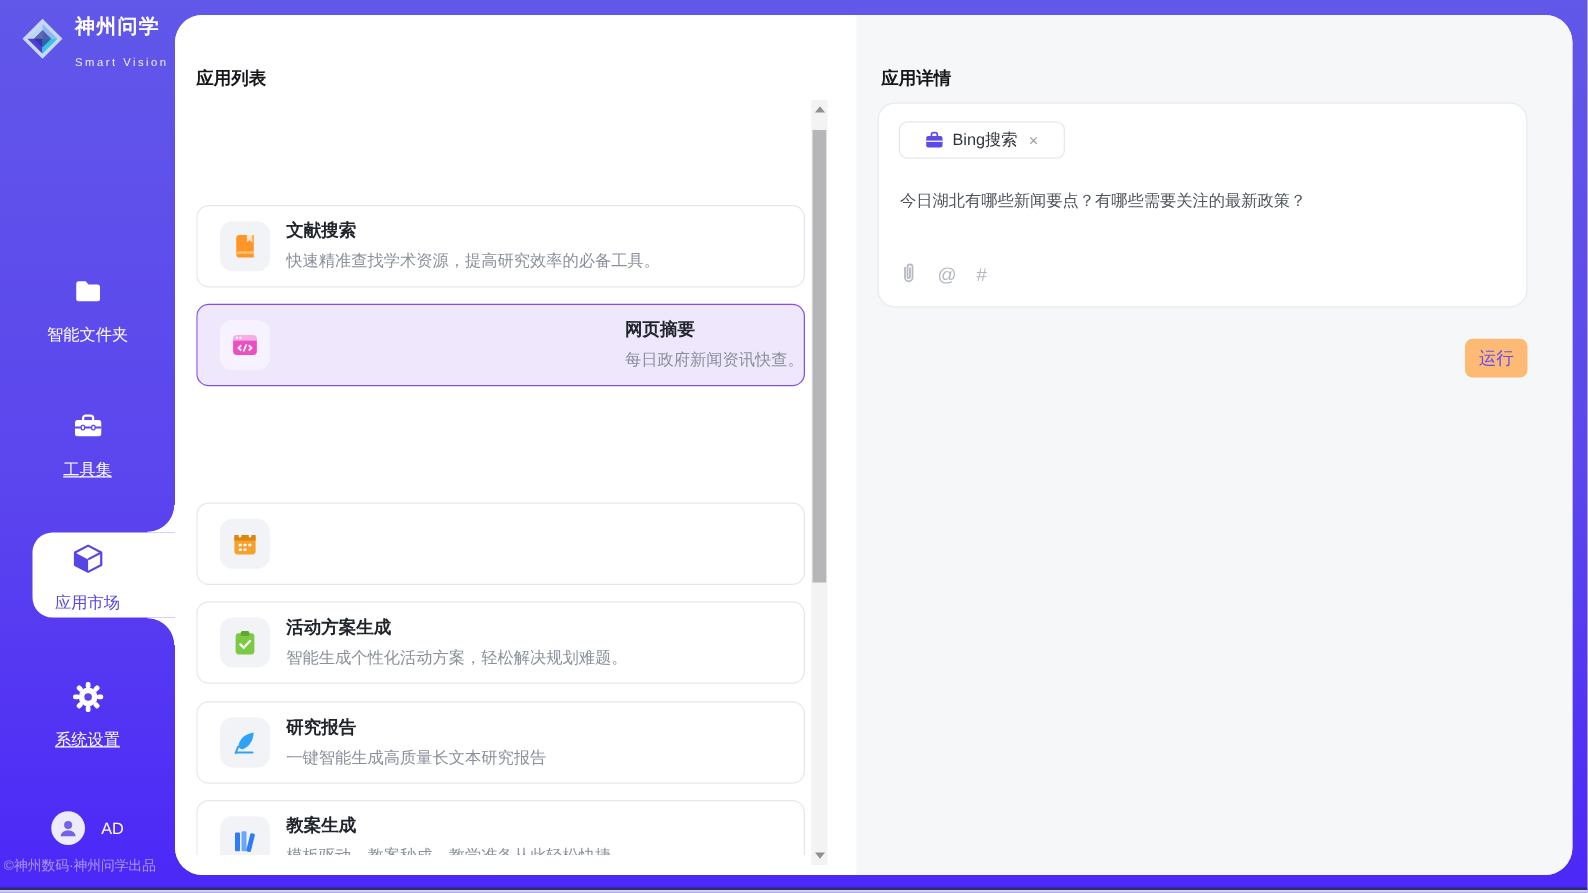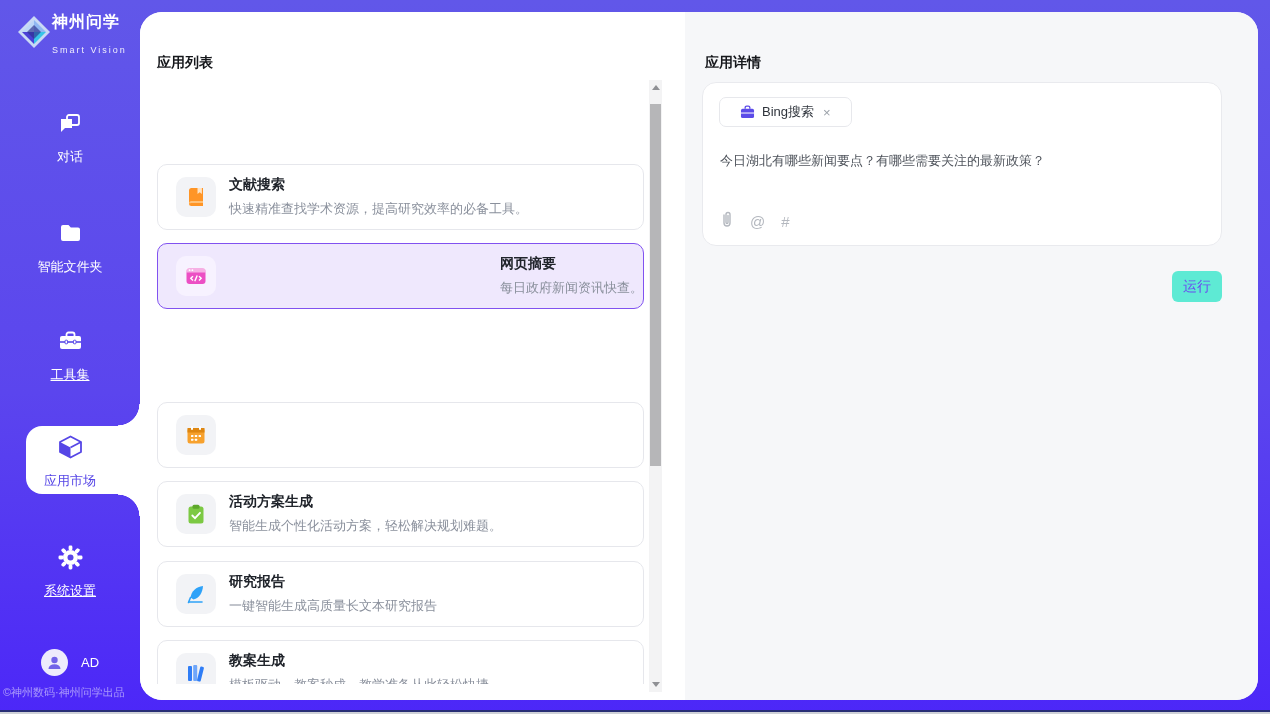--- a/index.html
+++ b/index.html
@@ -8,21 +8,21 @@
     font-family:"Liberation Sans","DejaVu Sans",sans-serif;
     background:linear-gradient(180deg,#6157e9 0%,#5b45ee 55%,#4c27f8 100%);
     position:relative;
   }
   
   .strip-dark{position:absolute;left:0;right:0;bottom:2px;height:2px;background:#272e74;}
   .strip-light{position:absolute;left:0;right:0;bottom:0;height:2px;background:#ced1d8;}
 
   
   .sidebar{position:absolute;left:0;top:0;width:140px;height:714px;}
-  .logo{position:absolute;top:13px;left:16px;display:flex;align-items:center;}
+  .logo{position:absolute;top:13px;left:16px;display:flex;align-items:center;gap:8px;}
   .logo-name{font-size:16px;font-weight:700;color:#fff;letter-spacing:1px;line-height:1.1;}
   .logo-sub{font-size:9px;color:rgba(255,255,255,.9);letter-spacing:2px;margin-top:14px;}
   .nav-item{position:absolute;left:0;width:140px;text-align:center;color:#fff;cursor:pointer;z-index:2;}
   .nav-label{display:block;font-size:13px;margin-top:7px;}
   .nav-label.u{text-decoration:underline;}
   .nav-item.active{color:#5646e6;}
   .pill{position:absolute;left:26px;right:0;top:426px;height:68px;background:#fff;border-radius:16px 0 0 16px;z-index:1;}
   .pill::before{content:'';position:absolute;right:0;top:-22px;width:22px;height:22px;
     background:radial-gradient(circle 22px at 0 0,rgba(0,0,0,0) 21px,#fff 21.6px);}
   .pill::after{content:'';position:absolute;right:0;bottom:-22px;width:22px;height:22px;
@@ -60,21 +60,21 @@
 
   
   .input-card{position:absolute;left:17px;top:70px;width:520px;height:164px;background:#fff;border:1px solid #e9eaee;border-radius:14px;}
   .chip{position:absolute;left:16px;top:14px;height:30px;display:inline-flex;align-items:center;gap:7px;
     padding:0 20px;border:1px solid #e7e8ec;border-radius:7px;background:#fff;cursor:pointer;}
   .chip-label{font-size:13px;color:#2f343c;}
   .chip-close{font-size:13px;color:#9aa0a8;margin-left:2px;cursor:pointer;}
   .prompt{position:absolute;left:17px;top:68px;width:485px;font-size:13px;color:#4f545c;line-height:1.5;cursor:text;}
   .composer-icons{position:absolute;left:17px;bottom:13px;display:flex;align-items:center;gap:16px;}
   .composer-icons .glyph{font-size:15px;color:#b4b8bf;cursor:pointer;}
-  .run-btn{position:absolute;top:259px;right:36px;width:50px;height:31px;background:#5eead4;border-radius:6px;
+  .run-btn{position:absolute;top:259px;right:36px;width:50px;height:31px;background:#fdba74;border-radius:6px;
     color:#6a4cf0;font-size:14px;display:flex;align-items:center;justify-content:center;cursor:pointer;}
 </style>
 </head>
 <body>
 
 <div class="sidebar">
   <div class="logo">
     <span>
       <svg width="36" height="36" viewBox="0 0 36 36">
         <polygon points="18,2 34,18 18,34 2,18" fill="#cfe0f5" opacity="0.95"></polygon>
@@ -86,29 +86,20 @@
       </svg>
     </span>
     <span>
       <span class="logo-name" style="display:block;">神州问学</span>
       <span class="logo-sub" style="display:block;">Smart Vision</span>
     </span>
   </div>
 
   <div class="pill"></div>
 
-  <div class="nav-item" style="top:110px;">
-    <span>
-      <svg width="27" height="27" viewBox="0 0 27 27" fill="none">
-        <rect x="10" y="5" width="12" height="10" rx="2" stroke="#fff" stroke-width="1.8"></rect>
-        <path d="M4 9 h11 v9 h-7 l-4 4 z" fill="#fff"></path>
-      </svg>
-    </span>
-    <span class="nav-label">对话</span>
-  </div>
 
   <div class="nav-item" style="top:220px;">
     <span>
       <svg width="27" height="27" viewBox="0 0 27 27">
         <path d="M4 7 a2 2 0 0 1 2-2 h5.5 l2.3 2.6 H21 a2 2 0 0 1 2 2 V19 a2 2 0 0 1 -2 2 H6 a2 2 0 0 1 -2-2 z" fill="#fff"></path>
       </svg>
     </span>
     <span class="nav-label">智能文件夹</span>
   </div>
 

